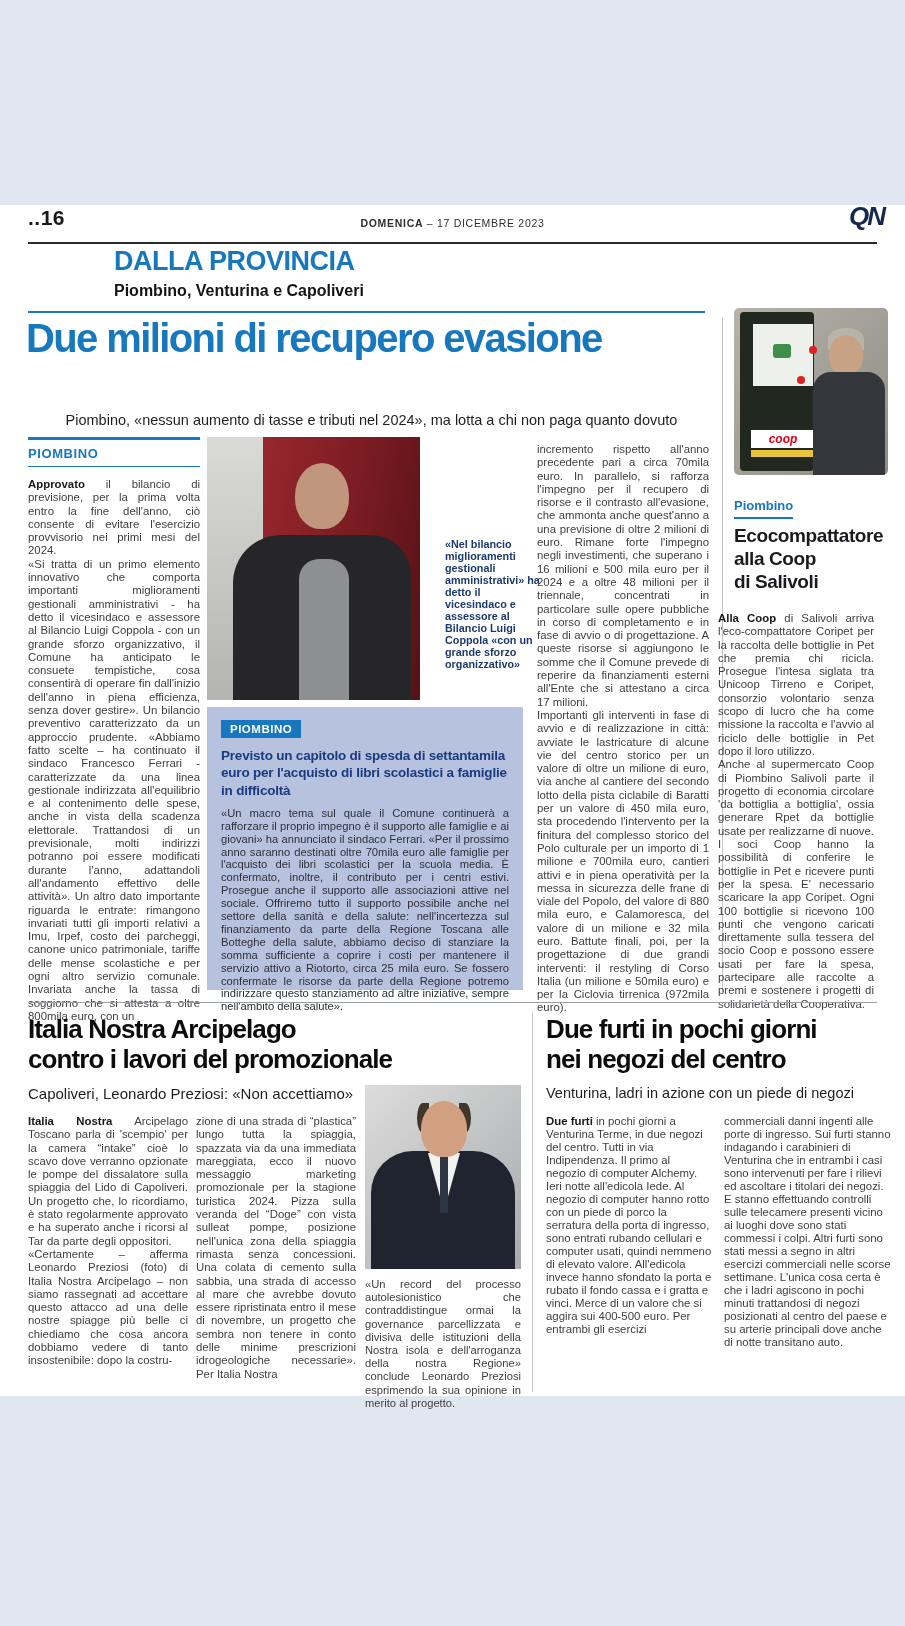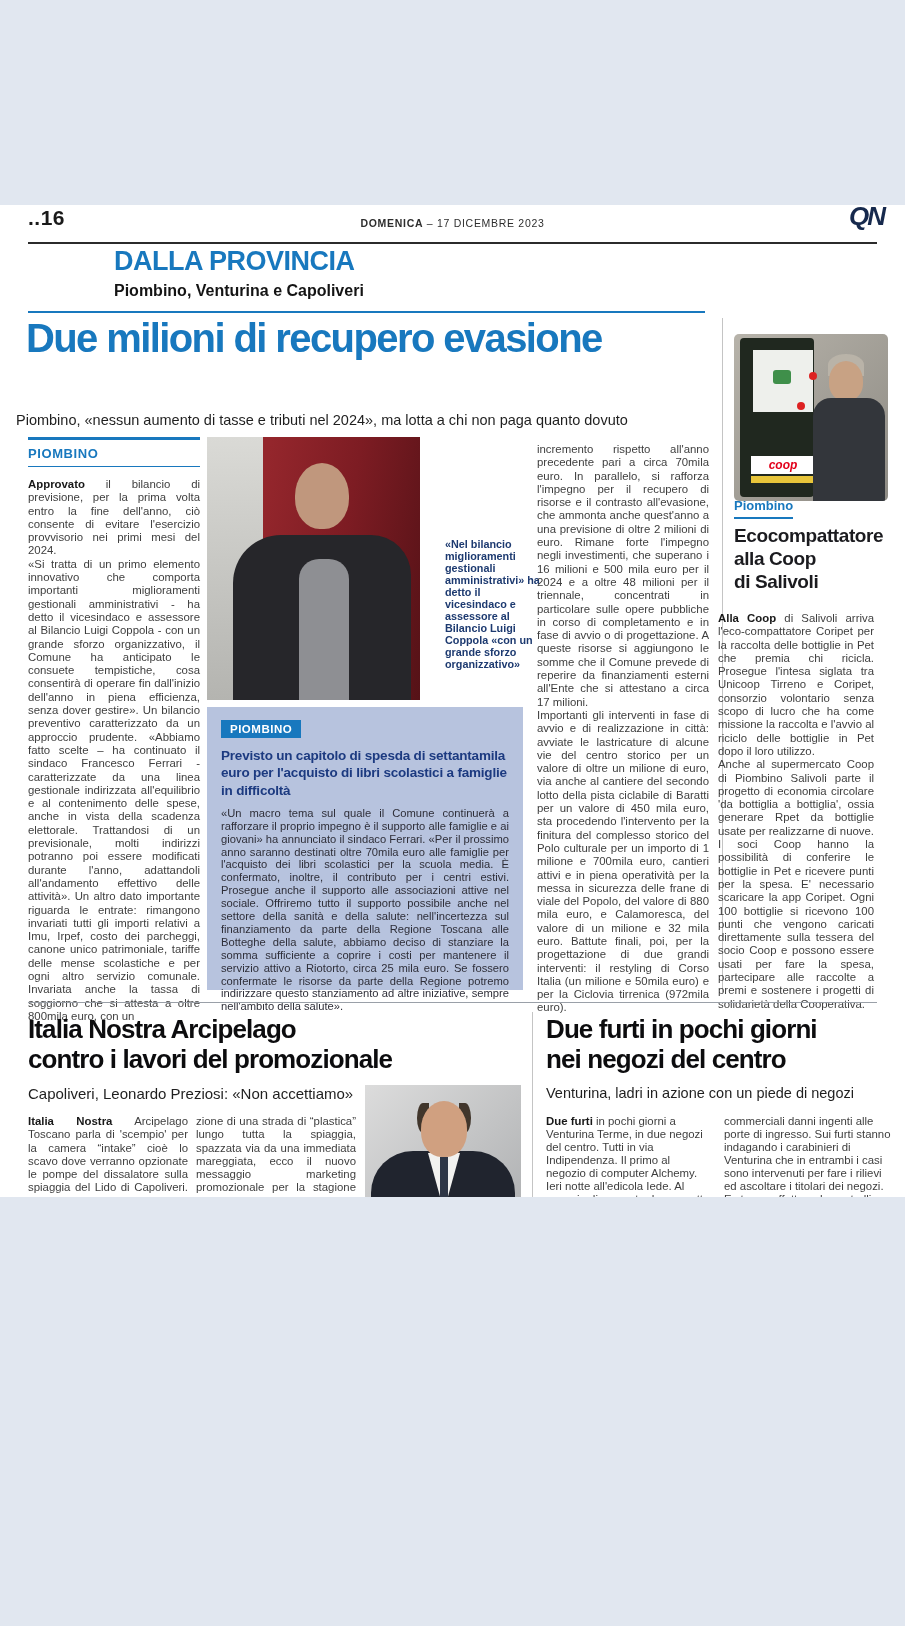--- a/index.html
+++ b/index.html
@@ -1,35 +1,35 @@
 <!DOCTYPE html>
 <html><head>
 <meta charset="utf-8">
 <style>
   * { margin:0; padding:0; box-sizing:border-box; }
   html,body { background:#e1e7f0; }
   body { font-family:"Liberation Sans", sans-serif; }
-  .canvas { position:relative; width:905px; height:1197px; background:#e1e7f0; overflow:hidden; margin:0 auto; }
+  .canvas { position:relative; width:905px; height:1626px; background:#e1e7f0; overflow:hidden; margin:0 auto; }
   .abs { position:absolute; }
   .sheet { position:absolute; left:0; top:205px; width:905px; height:1191px; background:#ffffff; }
 
   
   .page-number { left:28px; top:206px; font-size:21px; font-weight:bold; color:#1a1a1a; letter-spacing:0.5px; }
   .date-line { left:0; top:217px; width:905px; text-align:center; font-size:10.5px; letter-spacing:0.7px; color:#2e2e2e; }
   .date-line .dl-b { font-weight:bold; }
   .qn-logo { left:849px; top:201px; font-size:26px; font-weight:bold; font-style:italic; color:#16294d; letter-spacing:-2px; }
   .header-rule { left:28px; top:242px; width:849px; height:2px; background:#2b2b2b; }
   .section-title { left:114px; top:246px; font-size:27px; font-weight:bold; color:#1878be; letter-spacing:-0.5px; }
   .section-subtitle { left:114px; top:282px; font-size:16px; font-weight:bold; color:#141414; }
 
   
   .main-rule { left:28px; top:311px; width:677px; height:2px; background:#1878be; }
   .h-blue { left:26px; top:316px; width:700px; font-size:40px; font-weight:bold; color:#1878be; letter-spacing:-1.6px; }
   .h-black { left:26px; top:359px; width:700px; font-size:41px; font-weight:bold; color:#0c0c0e; letter-spacing:-1.6px; }
-  .main-subhead { left:16px; top:412px; width:695px; font-size:14.5px; color:#1f1f1f; }
+  .main-subhead { left:24px; top:412px; width:695px; font-size:14.5px; color:#1f1f1f;text-align:center; }
 
   .kicker-block { left:28px; top:437px; width:172px; }
   .kicker-rule-top { height:3px; background:#1878be; }
   .kicker-label { font-size:13px; font-weight:bold; color:#1878be; letter-spacing:0.6px; padding:6px 0 5px; }
   .kicker-rule-bot { height:1px; background:#1878be; }
 
   .body-text { font-size:11.4px; line-height:13.3px; color:#3e3e3e; text-align:justify; white-space:pre-line; }
   .lead { font-weight:bold; color:#181818; }
   .col-left  { left:28px;  top:478px; width:172px; }
   .col-right { left:537px; top:443px; width:172px; }
@@ -42,21 +42,21 @@
   .main-caption { left:429px; top:538px; width:95px; font-size:10.8px; line-height:12px; font-weight:bold; color:#1d3a70; white-space:pre-line;margin-left:16px; }
 
   .blue-box { left:207px; top:707px; width:316px; height:283px; background:#b7c3de; padding:12px 14px; }
   .box-badge { display:inline-block; background:#1878be; color:#fff; font-size:11.5px; font-weight:bold; letter-spacing:0.5px; padding:3px 9px; }
   .box-headline { margin-top:9px; font-size:13.5px; font-weight:bold; color:#1c3a80; line-height:1.28; letter-spacing:-0.2px; }
   .box-body { margin-top:8px; font-size:11.2px; line-height:12.9px; color:#2e2e38; text-align:justify; white-space:pre-line; }
 
   .vrule-main { left:722px; top:318px; width:1px; height:674px; background:#c4c4c4; }
 
   
-  .photo-eco { left:734px; top:334px; width:154px; height:167px; background:linear-gradient(135deg,#b7b3aa,#8e8b84); overflow:hidden; border-radius:5px; }
+  .photo-eco { left:734px; top:308px; width:154px; height:167px; background:linear-gradient(135deg,#b7b3aa,#8e8b84); overflow:hidden; border-radius:5px; }
   .pe-machine { position:absolute; left:6px; top:4px; width:74px; height:159px; background:#20281f; border-radius:4px; }
   .pe-screen { position:absolute; left:13px; top:12px; width:60px; height:62px; background:#eef0ec; }
   .pe-mark { position:absolute; left:20px; top:20px; width:18px; height:14px; background:#3f8f4a; border-radius:3px; }
   .pe-dot1 { position:absolute; left:56px; top:22px; width:8px; height:8px; background:#d22; border-radius:50%; }
   .pe-dot2 { position:absolute; left:44px; top:52px; width:8px; height:8px; background:#d22; border-radius:50%; }
   .pe-coop { position:absolute; left:11px; top:118px; width:64px; height:18px; background:#fff; color:#e2001a; font-weight:bold; font-style:italic; font-size:12px; line-height:18px; text-align:center; }
   .pe-yellow { position:absolute; left:11px; top:138px; width:64px; height:7px; background:#e8c53a; }
   .pe-man-hair { position:absolute; right:24px; top:20px; width:36px; height:22px; background:#b9b3a8; border-radius:50% 50% 0 0; }
   .pe-man-head { position:absolute; right:25px; top:27px; width:34px; height:40px; background:#c8a284; border-radius:50% 50% 44% 44%; }
   .pe-man-coat { position:absolute; right:3px; top:64px; width:72px; height:103px; background:#33363b; border-radius:18px 18px 0 0; }

